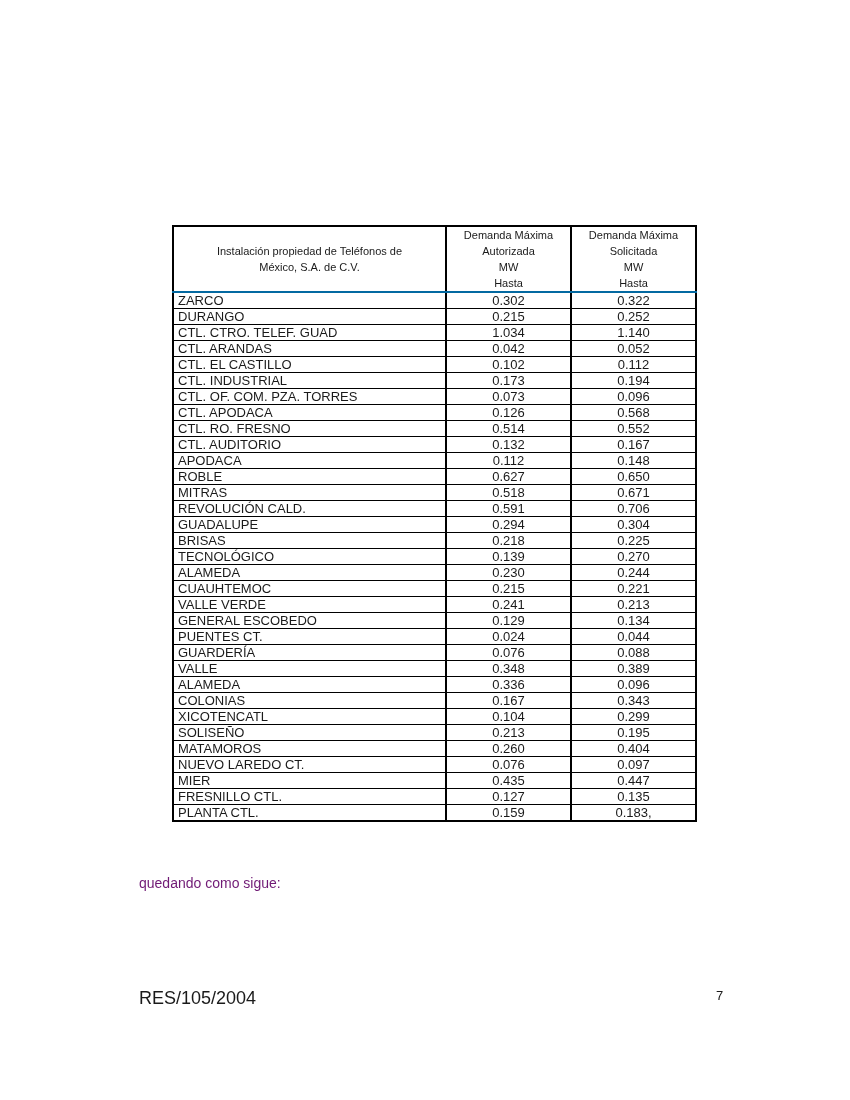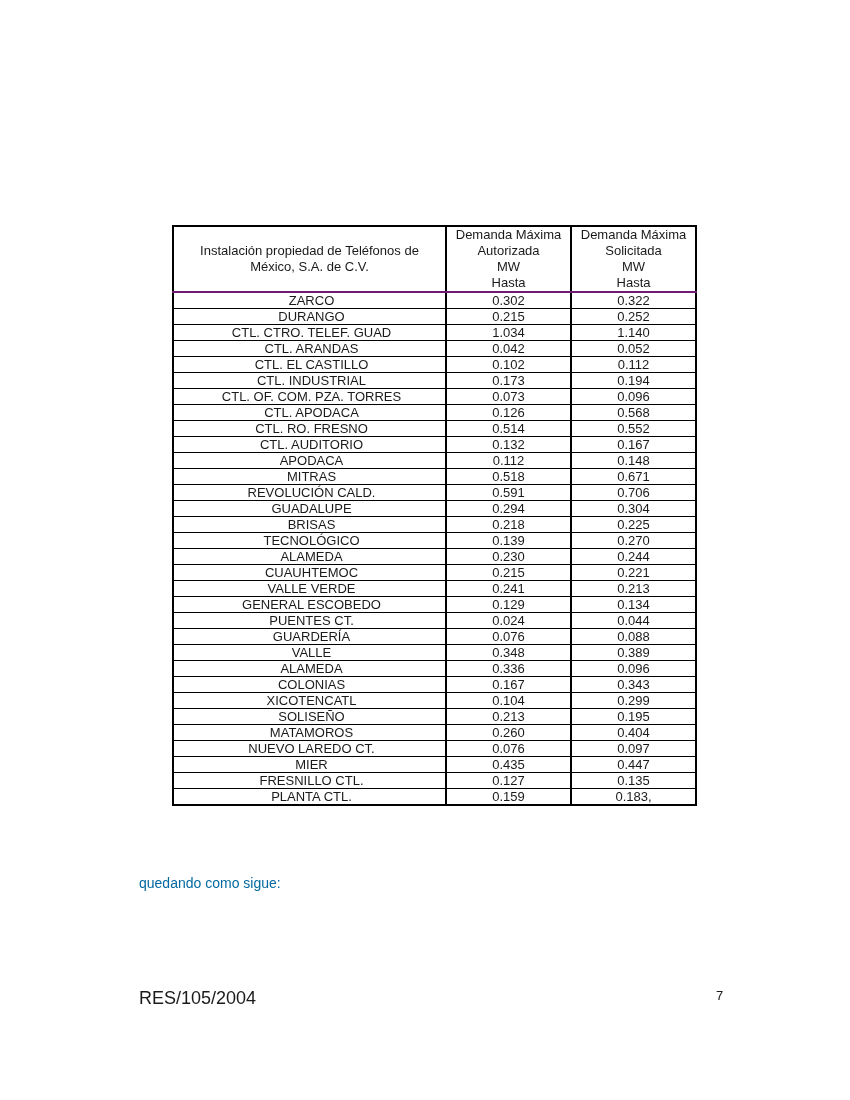--- a/index.html
+++ b/index.html
@@ -31,40 +31,40 @@
     font-weight: normal;
     overflow: hidden;
     white-space: nowrap;
   }
   .doc-table th:nth-child(2), .doc-table td:nth-child(2),
   .doc-table th:nth-child(3), .doc-table td:nth-child(3) {
     border-left: 2px solid #000;
   }
   .doc-table thead th {
     height: 66px;
-    border-bottom: 2px solid #701a75;
+    border-bottom: 2px solid #0369a1;
     text-align: center;
     vertical-align: middle;
     line-height: 16px;
     white-space: pre-line;
-    font-size: 13px;
+    font-size: 11px;
   }
   .doc-table tbody td {
     height: 15.7px;
     line-height: 15px;
     font-size: 13px;
   }
-  .doc-table tbody td.name { text-align: center; padding-left: 4px; }
+  .doc-table tbody td.name { text-align: left; padding-left: 4px; }
   .doc-table tbody td.num  { text-align: center; }
 
   .body-text {
     position: absolute;
     left: 139px; top: 875px;
     font-size: 14px;
-    color: #0369a1;
+    color: #701a75;
   }
   .footer-left {
     position: absolute;
     left: 139px; top: 988px;
     font-size: 18px;
     color: #1a1a1a;
   }
   .footer-page {
     position: absolute;
     left: 716px; top: 988px;
@@ -147,20 +147,25 @@
           <td class="name">CTL. AUDITORIO</td>
           <td class="num">0.132</td>
           <td class="num">0.167</td>
         </tr>
       <tr>
           <td class="name">APODACA</td>
           <td class="num">0.112</td>
           <td class="num">0.148</td>
         </tr>
       <tr>
+          <td class="name">ROBLE</td>
+          <td class="num">0.627</td>
+          <td class="num">0.650</td>
+        </tr>
+      <tr>
           <td class="name">MITRAS</td>
           <td class="num">0.518</td>
           <td class="num">0.671</td>
         </tr>
       <tr>
           <td class="name">REVOLUCIÓN CALD.</td>
           <td class="num">0.591</td>
           <td class="num">0.706</td>
         </tr>
       <tr>

